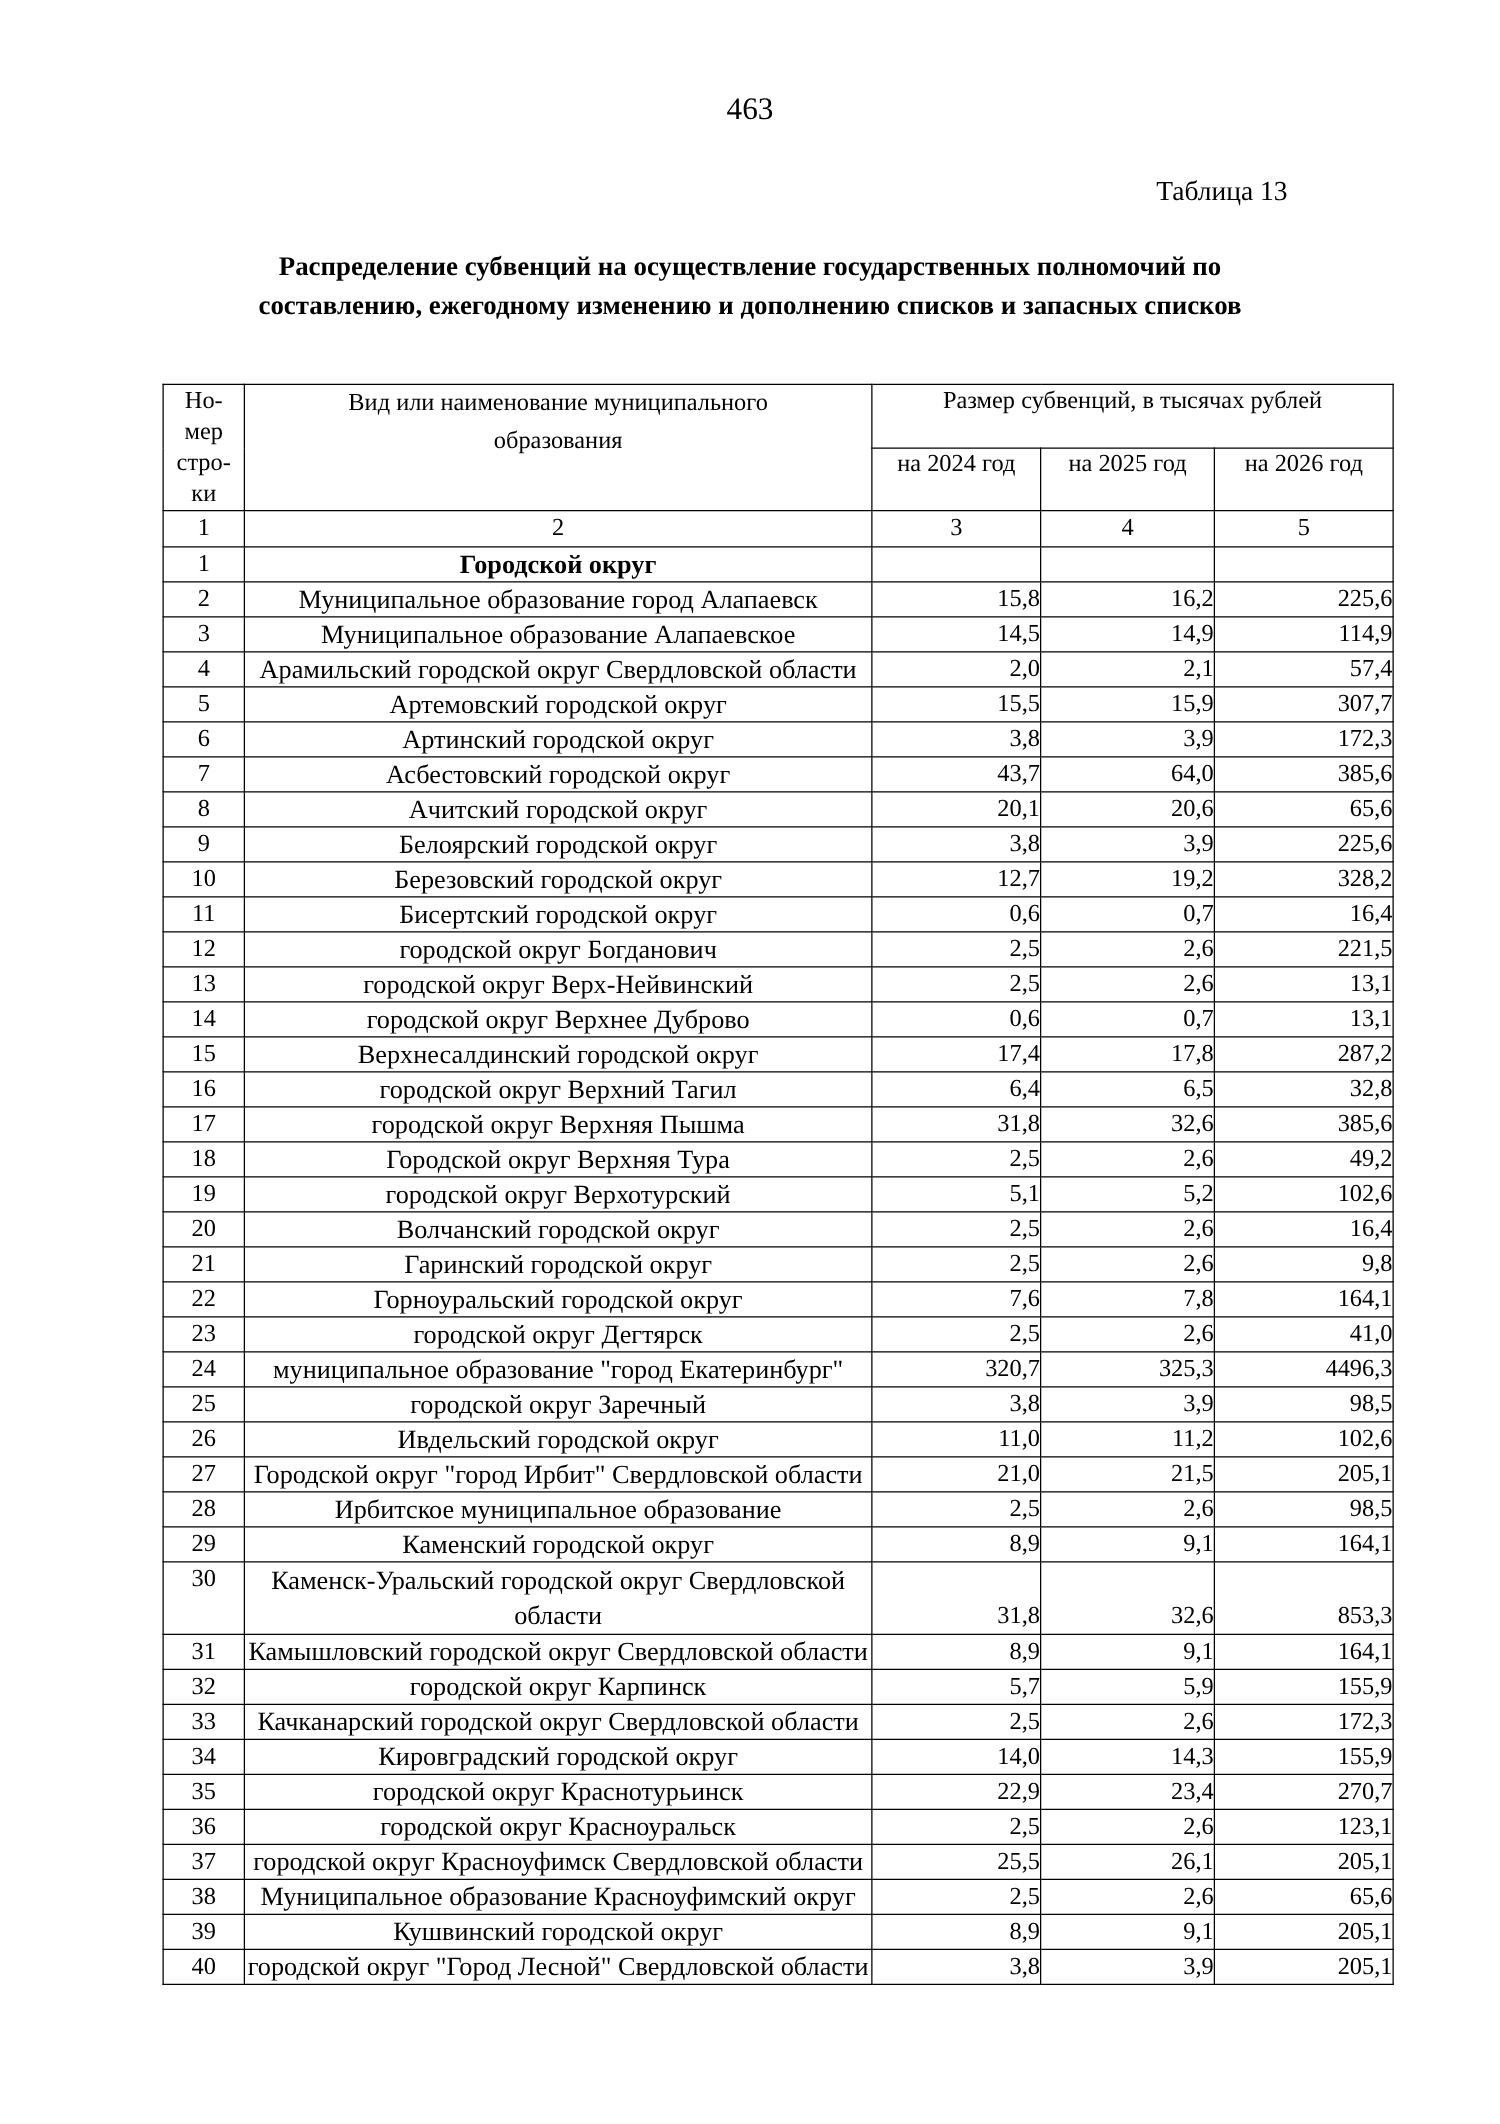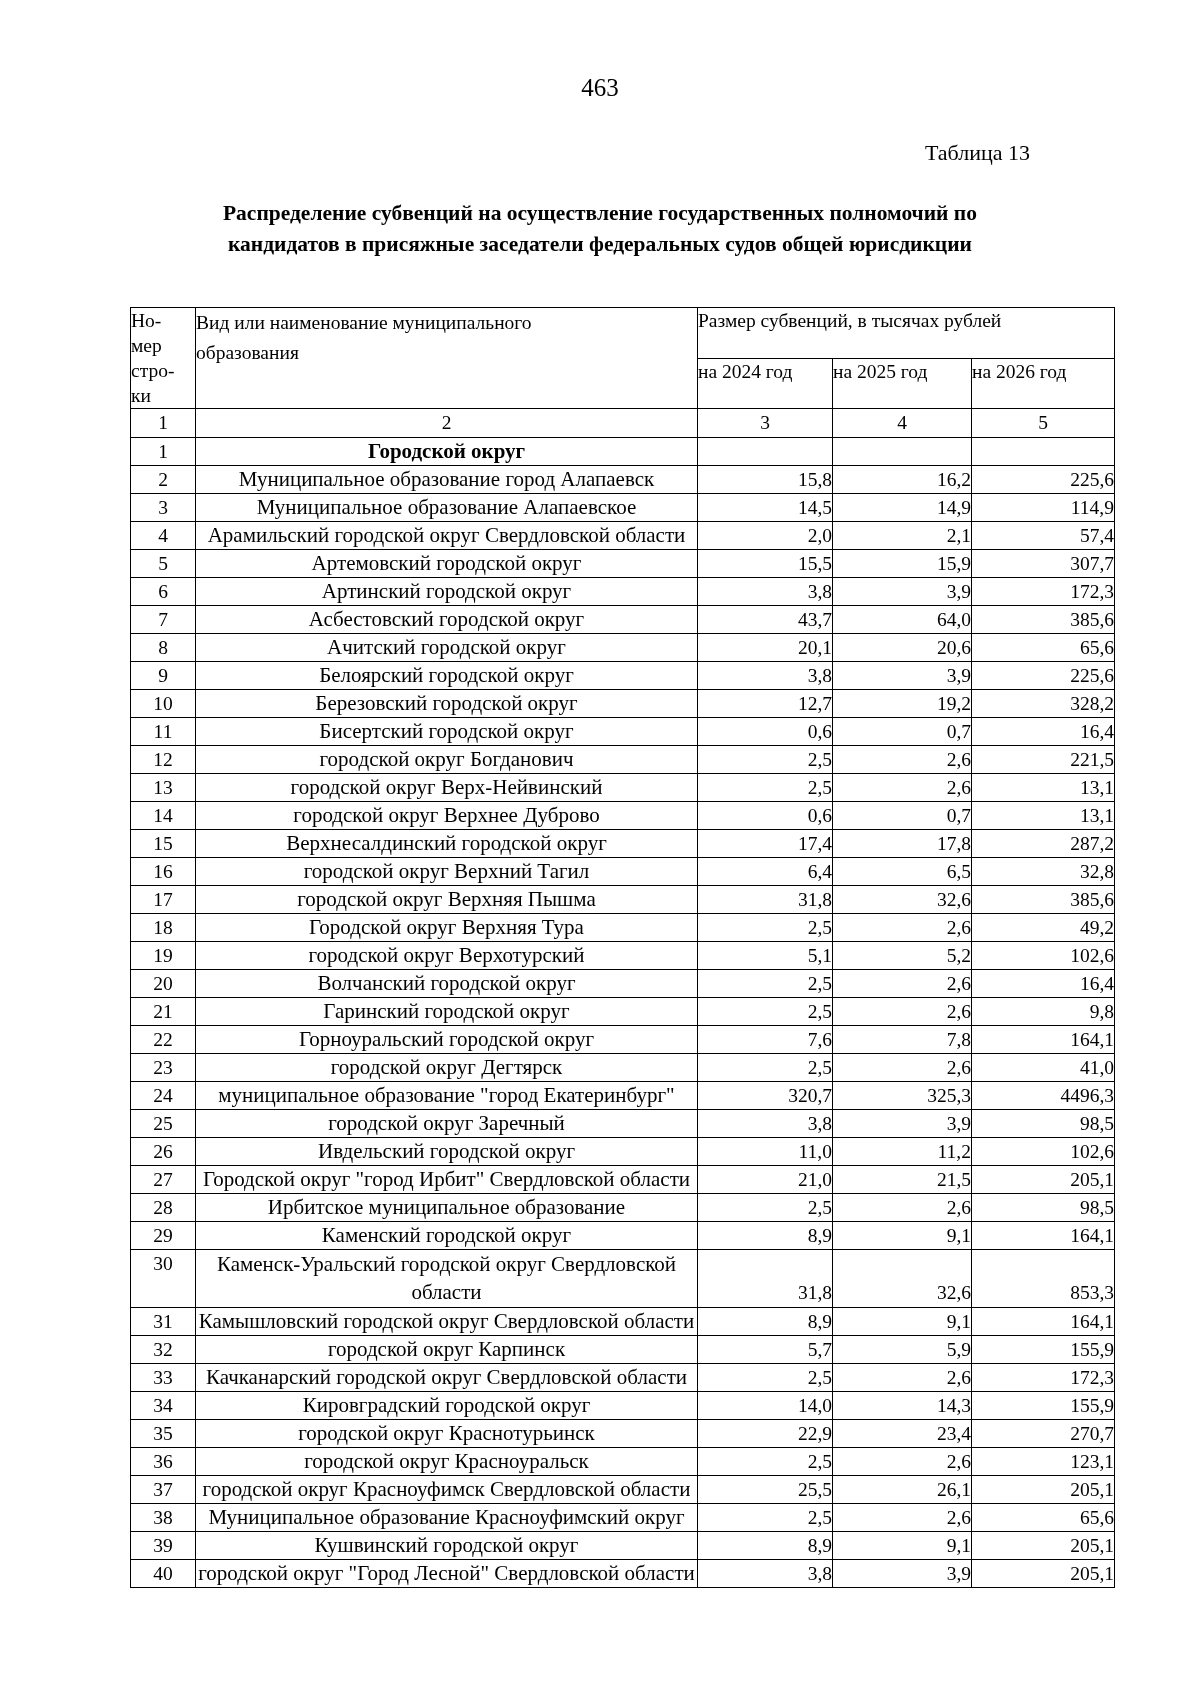--- a/index.html
+++ b/index.html
@@ -70,21 +70,21 @@
     font-weight: normal;
   }
   col.c-num   { width: 65px; }
   col.c-name  { width: 502px; }
   col.c-y1    { width: 135px; }
   col.c-y2    { width: 139px; }
   col.c-y3    { width: 143px; }
 
   
   .hd {
-    text-align: left;
+    text-align: center;
     font-weight: bold;
     font-size: 19.5px;
     line-height: 25px;
     padding: 4px 3px 3px 3px;
     vertical-align: top;
   }
   .hd-rownum {
     vertical-align: top;
     line-height: 25px;
   }
@@ -142,21 +142,21 @@
 <body>
 
 <div class="page">
 
   <div class="page-number">463</div>
 
   <div class="table-label">Таблица 13</div>
 
   <div class="doc-title">
     <span class="tline">Распределение субвенций на осуществление государственных полномочий по</span>
-    <span class="tline">кандидатов в присяжные заседатели федеральных судов общей юрисдикции</span>
+    <span class="tline">составлению, ежегодному изменению и дополнению списков и запасных списков</span>
   </div>
 
   <div class="table-wrap">
     <table class="subv">
       <colgroup>
         <col class="c-num">
           <col class="c-name">
           <col class="c-y1">
           <col class="c-y2">
           <col class="c-y3">

